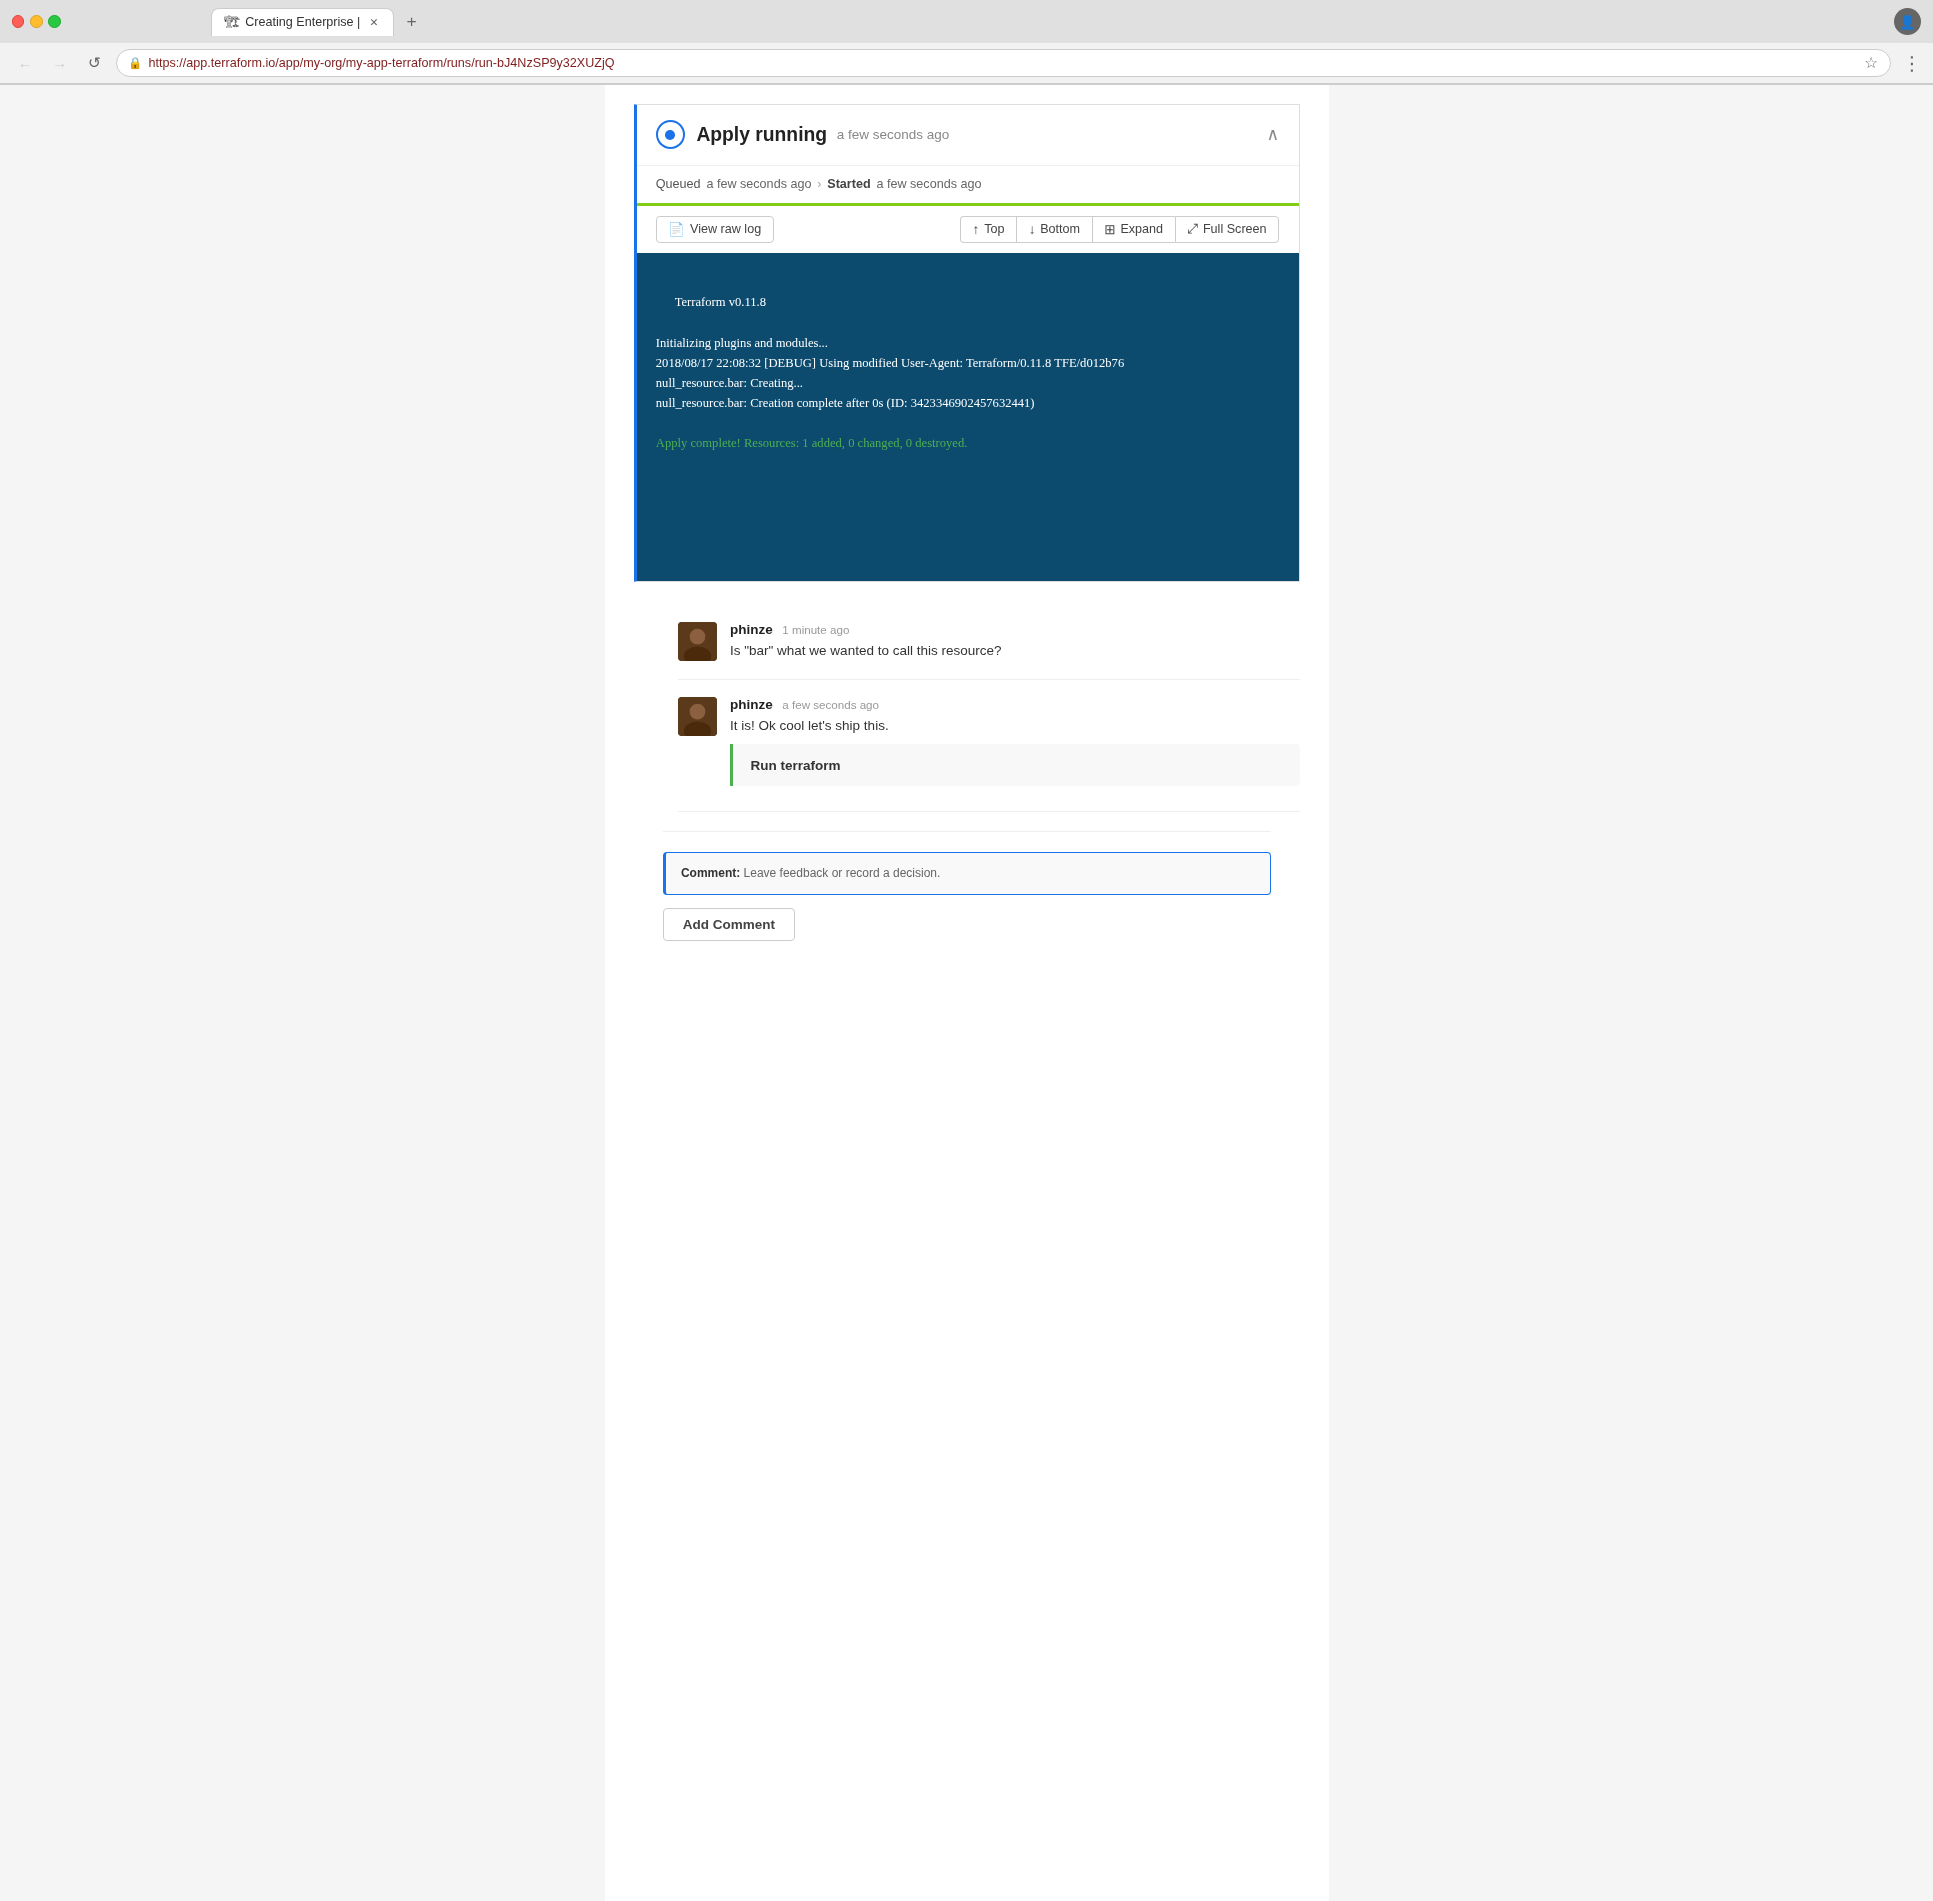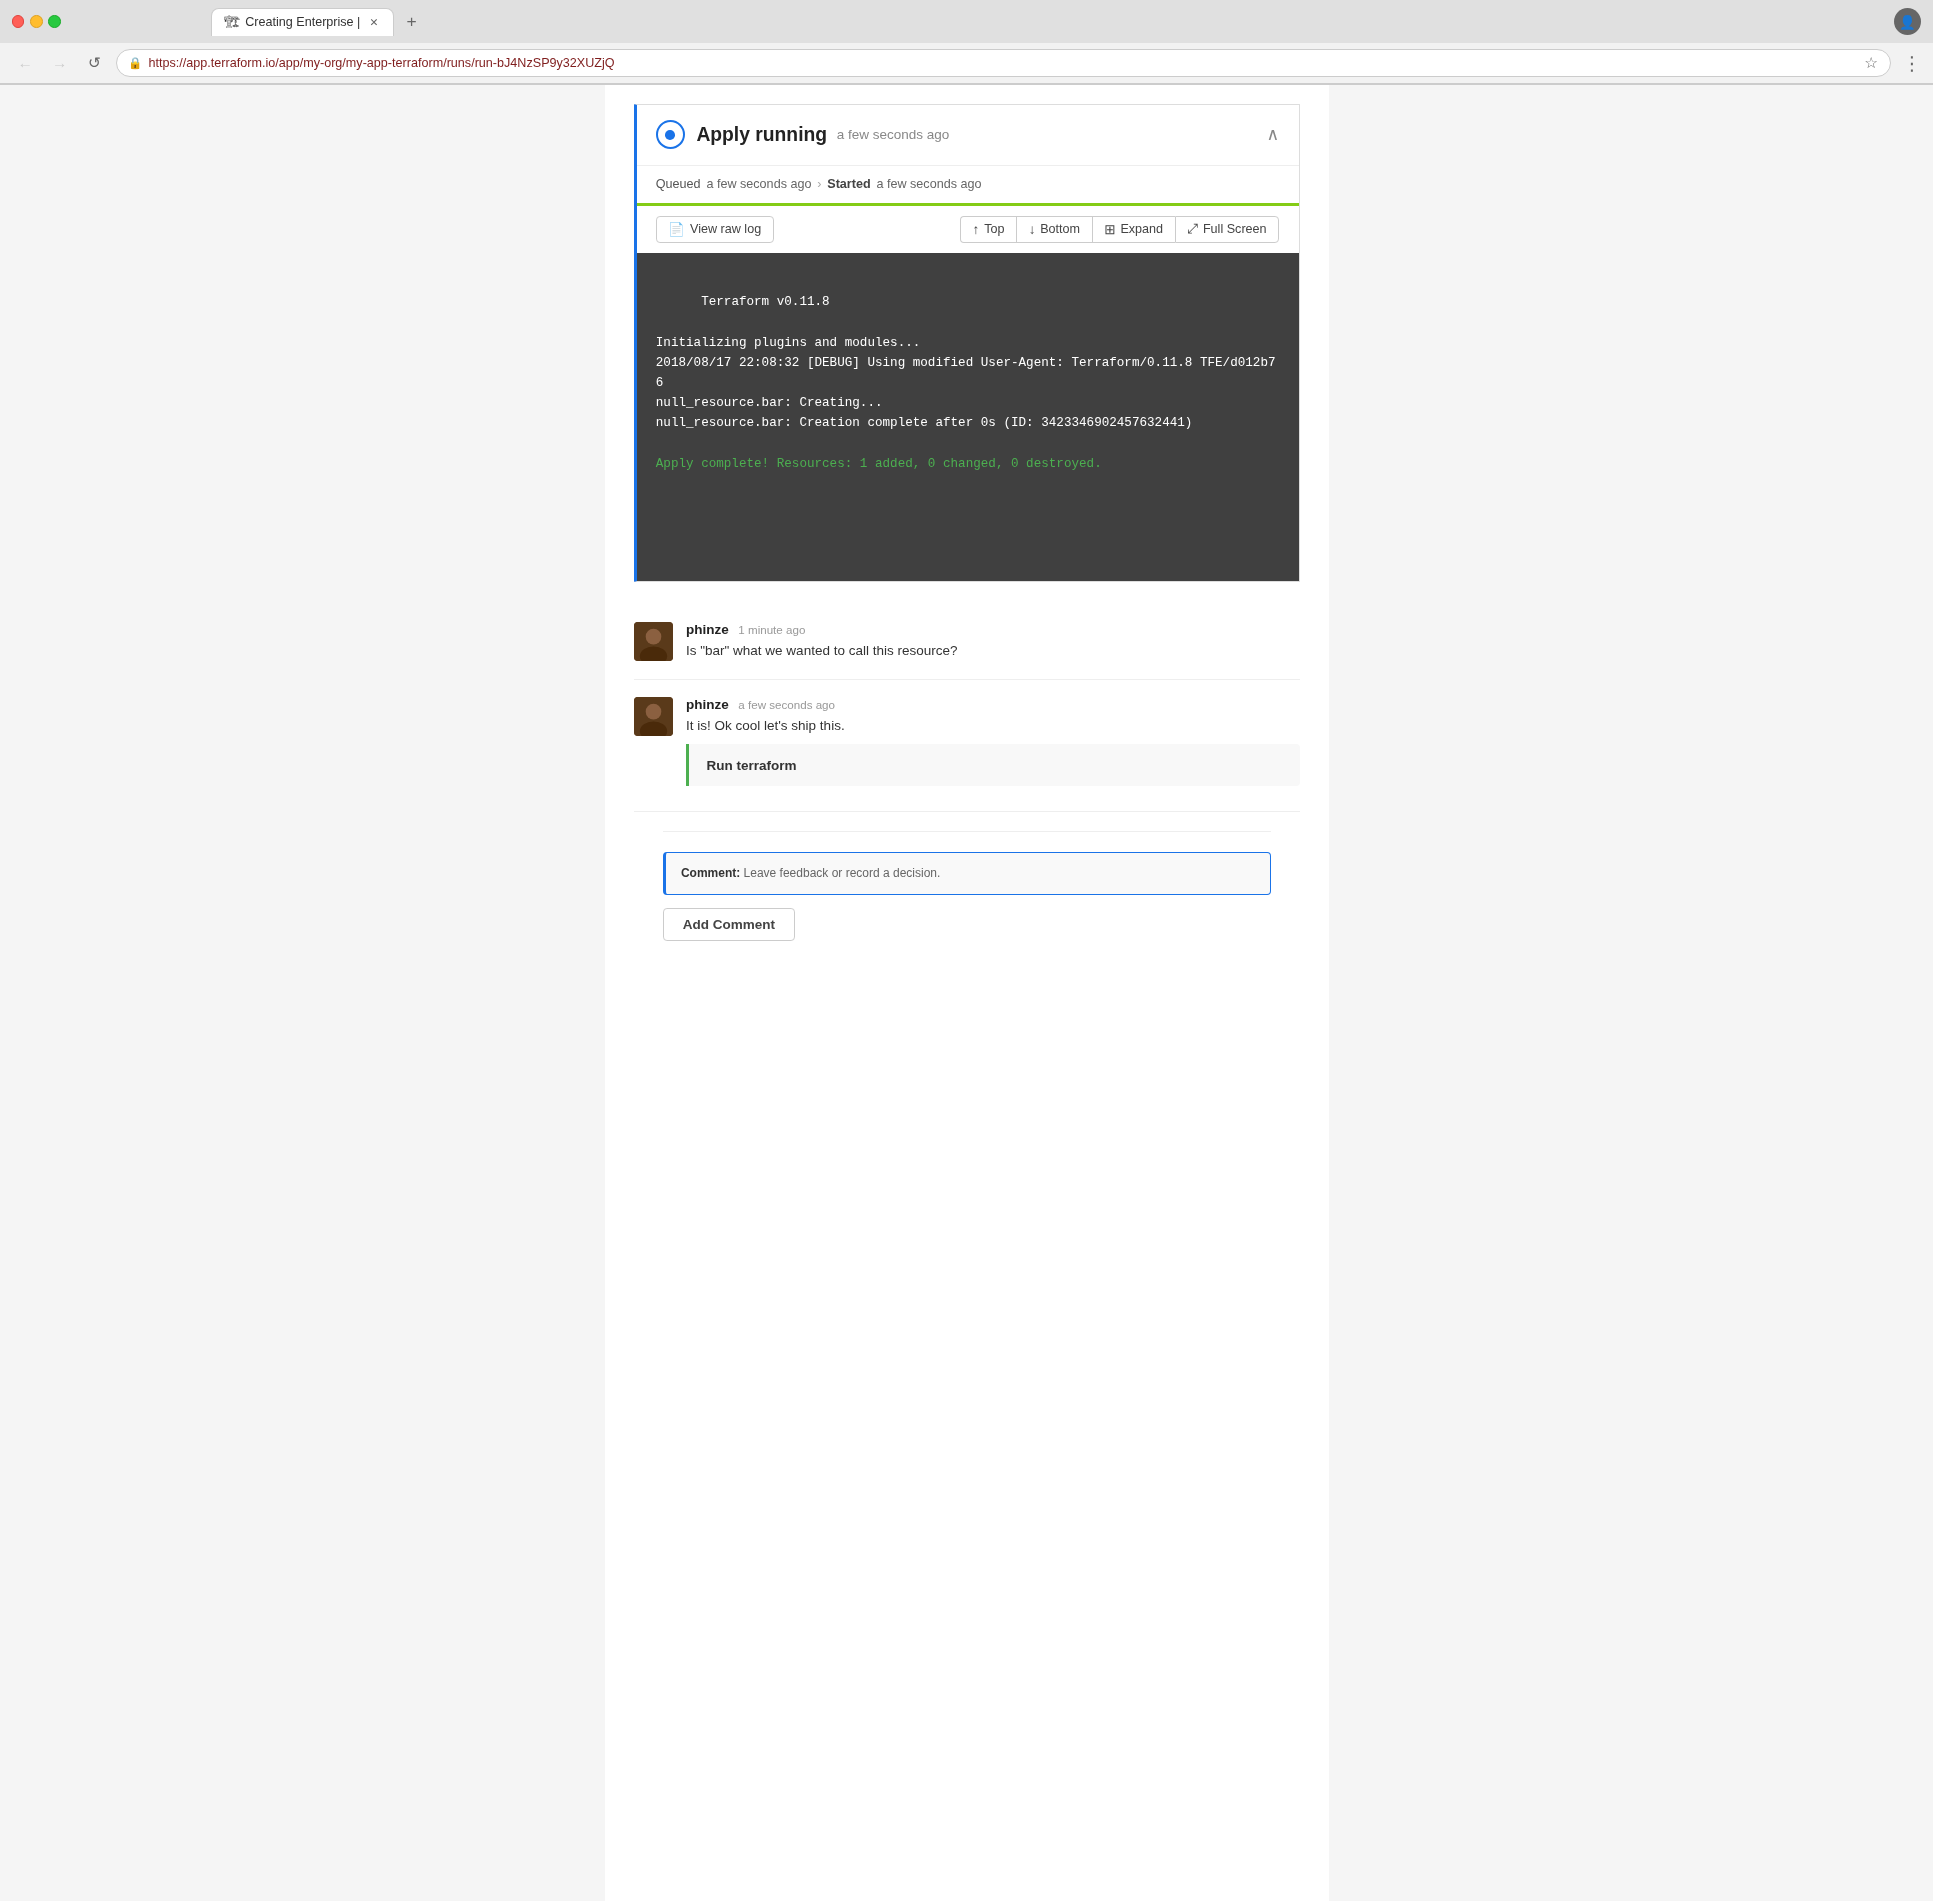--- a/index.html
+++ b/index.html
@@ -235,23 +235,23 @@
     .log-btn-group .log-btn {
       border-radius: 0;
       border-right: none;
     }
     .log-btn-group .log-btn:first-child { border-radius: 3.9px 0 0 3.9px; }
     .log-btn-group .log-btn:last-child { border-radius: 0 3.9px 3.9px 0; border-right: 1px solid #ccc; }
     .log-btn-group .log-btn:only-child { border-radius: 3.9px; border-right: 1px solid #ccc; }
 
     
     .terminal {
-      background: #404040;
+      background: #0c4a6e;
       color: #ccc;
-      font-family: Liberation Mono, monospace;
+      font-family: Liberation Serif, serif;
       font-size: 12.6px;
       padding: 19.3px;
       margin: 0;
       min-height: 328px;
       line-height: 1.6;
       white-space: pre-wrap;
       word-break: break-all;
     }
     .terminal .green { color: #4caf50; }
     .terminal .white { color: #fff; }
@@ -259,20 +259,21 @@
     
     .comments-section {
       margin: 0 29px;
     }
     .comment {
       display: flex;
       align-items: flex-start;
       gap: 13.5px;
       padding: 17.4px 0;
       border-bottom: 1px solid #eee;
+      margin-left: 44px;
     }
     .comment:last-of-type { border-bottom: none; }
     .avatar {
       width: 39px;
       height: 39px;
       border-radius: 3.9px;
       background: #888;
       flex-shrink: 0;
       overflow: hidden;
       display: flex;

